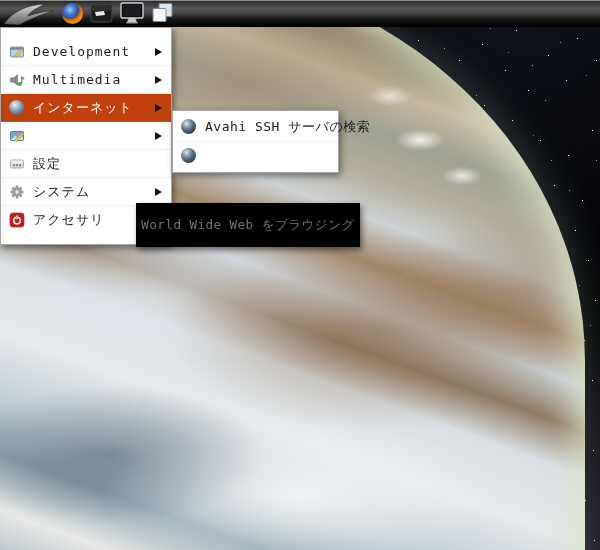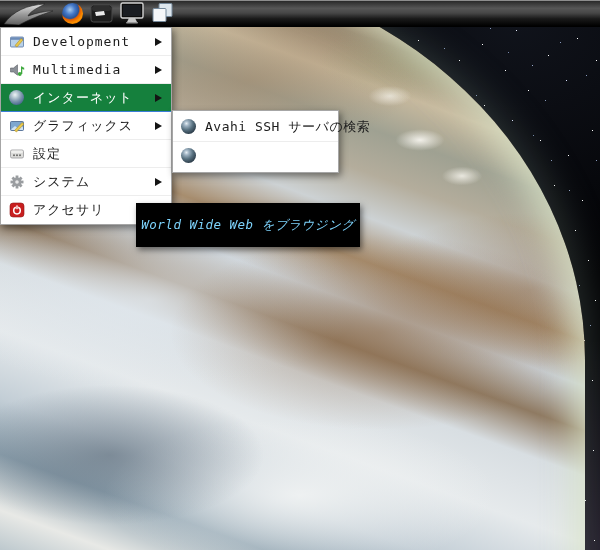--- a/index.html
+++ b/index.html
@@ -61,49 +61,49 @@
   .panel{position:absolute;left:0;top:0;width:600px;height:26px;z-index:50;
     background:linear-gradient(#232323 0%, #565656 32%, #474747 50%, #1a1a1a 72%, #000 100%);
     border-bottom:1px solid #000;
     display:flex;align-items:center;}
   .panel::before{content:"";position:absolute;top:0;left:0;right:0;height:1px;background:#8d8d8d;}
   .launchers{display:flex;align-items:center;height:100%;padding-left:3px;gap:7px;}
   .launch{display:flex;align-items:center;justify-content:center;height:24px;}
   
   .menu{position:absolute;left:0;top:27px;width:172px;z-index:60;
     background:#fff;border:1px solid #a6a6a6;box-sizing:border-box;
-    padding:0 0;box-shadow:2px 3px 7px rgba(0,0,0,.45);}
+    padding:10px 0;box-shadow:2px 3px 7px rgba(0,0,0,.45);}
   .submenu{position:absolute;left:172px;top:110px;width:167px;z-index:61;
     background:#fff;border:1px solid #a6a6a6;box-sizing:border-box;
     padding:2px 0;box-shadow:2px 3px 7px rgba(0,0,0,.45);}
   .mi{height:28px;box-sizing:border-box;display:flex;align-items:center;
     padding:0 9px 0 7px;border-bottom:1px solid #ededed;
     font-size:13px;letter-spacing:1px;color:#1c1c1c;white-space:nowrap;cursor:default;}
   .submenu .mi{height:28.5px;letter-spacing:.5px;}
   .mi:last-child{border-bottom:none;}
-  .mi.hl{background:#15803d;color:#fff;border-bottom-color:#3c7dd8;}
+  .mi.hl{background:#c2410c;color:#fff;border-bottom-color:#3c7dd8;}
   .ic{width:17px;height:17px;margin-right:8px;flex:none;display:flex;
     align-items:center;justify-content:center;}
   .arrow{margin-left:auto;width:0;height:0;border-left:7px solid #141414;
     border-top:4.5px solid transparent;border-bottom:4.5px solid transparent;}
   
   .ic-ff{width:16px;height:16px;border-radius:50%;
     background:radial-gradient(circle at 38% 32%, #a8ccf0 0%, #4478c8 26%, #2a5396 45%,
       #e66000 52%, #ff9500 70%, #b33c00 96%);}
   .ic-globe{width:15px;height:15px;border-radius:50%;
     background:radial-gradient(circle at 40% 32%, #eef3f6 0%, #c3d2da 18%, #7e97ad 48%,
       #4a6a8f 76%, #32506f 100%);}
   .ic-avahi{width:15px;height:15px;border-radius:50%;
     background:radial-gradient(circle at 36% 30%, #e6eef4 0%, #9eb2c2 18%, #57707f 46%,
       #2c3c49 76%, #16202a 100%);}
   
   .tooltip{position:absolute;left:136px;top:203px;width:224px;height:44px;z-index:70;
-    background:#000;color:#7dd3fc;display:flex;align-items:center;justify-content:center;
+    background:#000;color:#737373;display:flex;align-items:center;justify-content:center;
     font-size:12.5px;letter-spacing:.5px;white-space:nowrap;
-    box-shadow:2px 3px 6px rgba(0,0,0,.5);font-style:italic;}
+    box-shadow:2px 3px 6px rgba(0,0,0,.5);}
 </style>
 </head>
 <body>
 
 <div class="space"></div>
 <div class="stars-a"></div>
 <div class="stars-b"></div>
 <div class="planet"></div>
 
 <div class="panel">
@@ -179,21 +179,20 @@
     <span class="arrow"></span>
   </div>
   <div class="mi">
     <span class="ic">
       <svg width="16" height="16" viewBox="0 0 16 16">
         <rect x="1.5" y="3.5" width="13" height="9" rx="1" fill="#7ea7cf" stroke="#44618a" stroke-width=".8"></rect>
         <path d="M2.5 11 l3.5 -3 2.5 2 3 -3.5 2.5 3 v2.5 h-11.5 z" fill="#cfe2f2"></path>
         <path d="M5.5 12.5 L13 4.5 L15 6 L7.5 14 z" fill="#e8c84a" stroke="#a08020" stroke-width=".5"></path>
       </svg>
       </span>
-    <span class="lbl">グラフィックス</span>
     <span class="arrow"></span>
   </div>
   <div class="mi">
     <span class="ic">
       <svg width="16" height="16" viewBox="0 0 16 16">
         <rect x="1.5" y="4" width="13" height="8" rx="1.5" fill="#dcdcda" stroke="#98989a" stroke-width=".8"></rect>
         <rect x="2.2" y="4.6" width="11.6" height="2.4" rx="1" fill="#efefed"></rect>
         <circle cx="5" cy="9.3" r="1" fill="#6a6a68"></circle>
         <circle cx="8" cy="9.3" r="1" fill="#6a6a68"></circle>
         <circle cx="11" cy="9.3" r="1" fill="#6a6a68"></circle>

